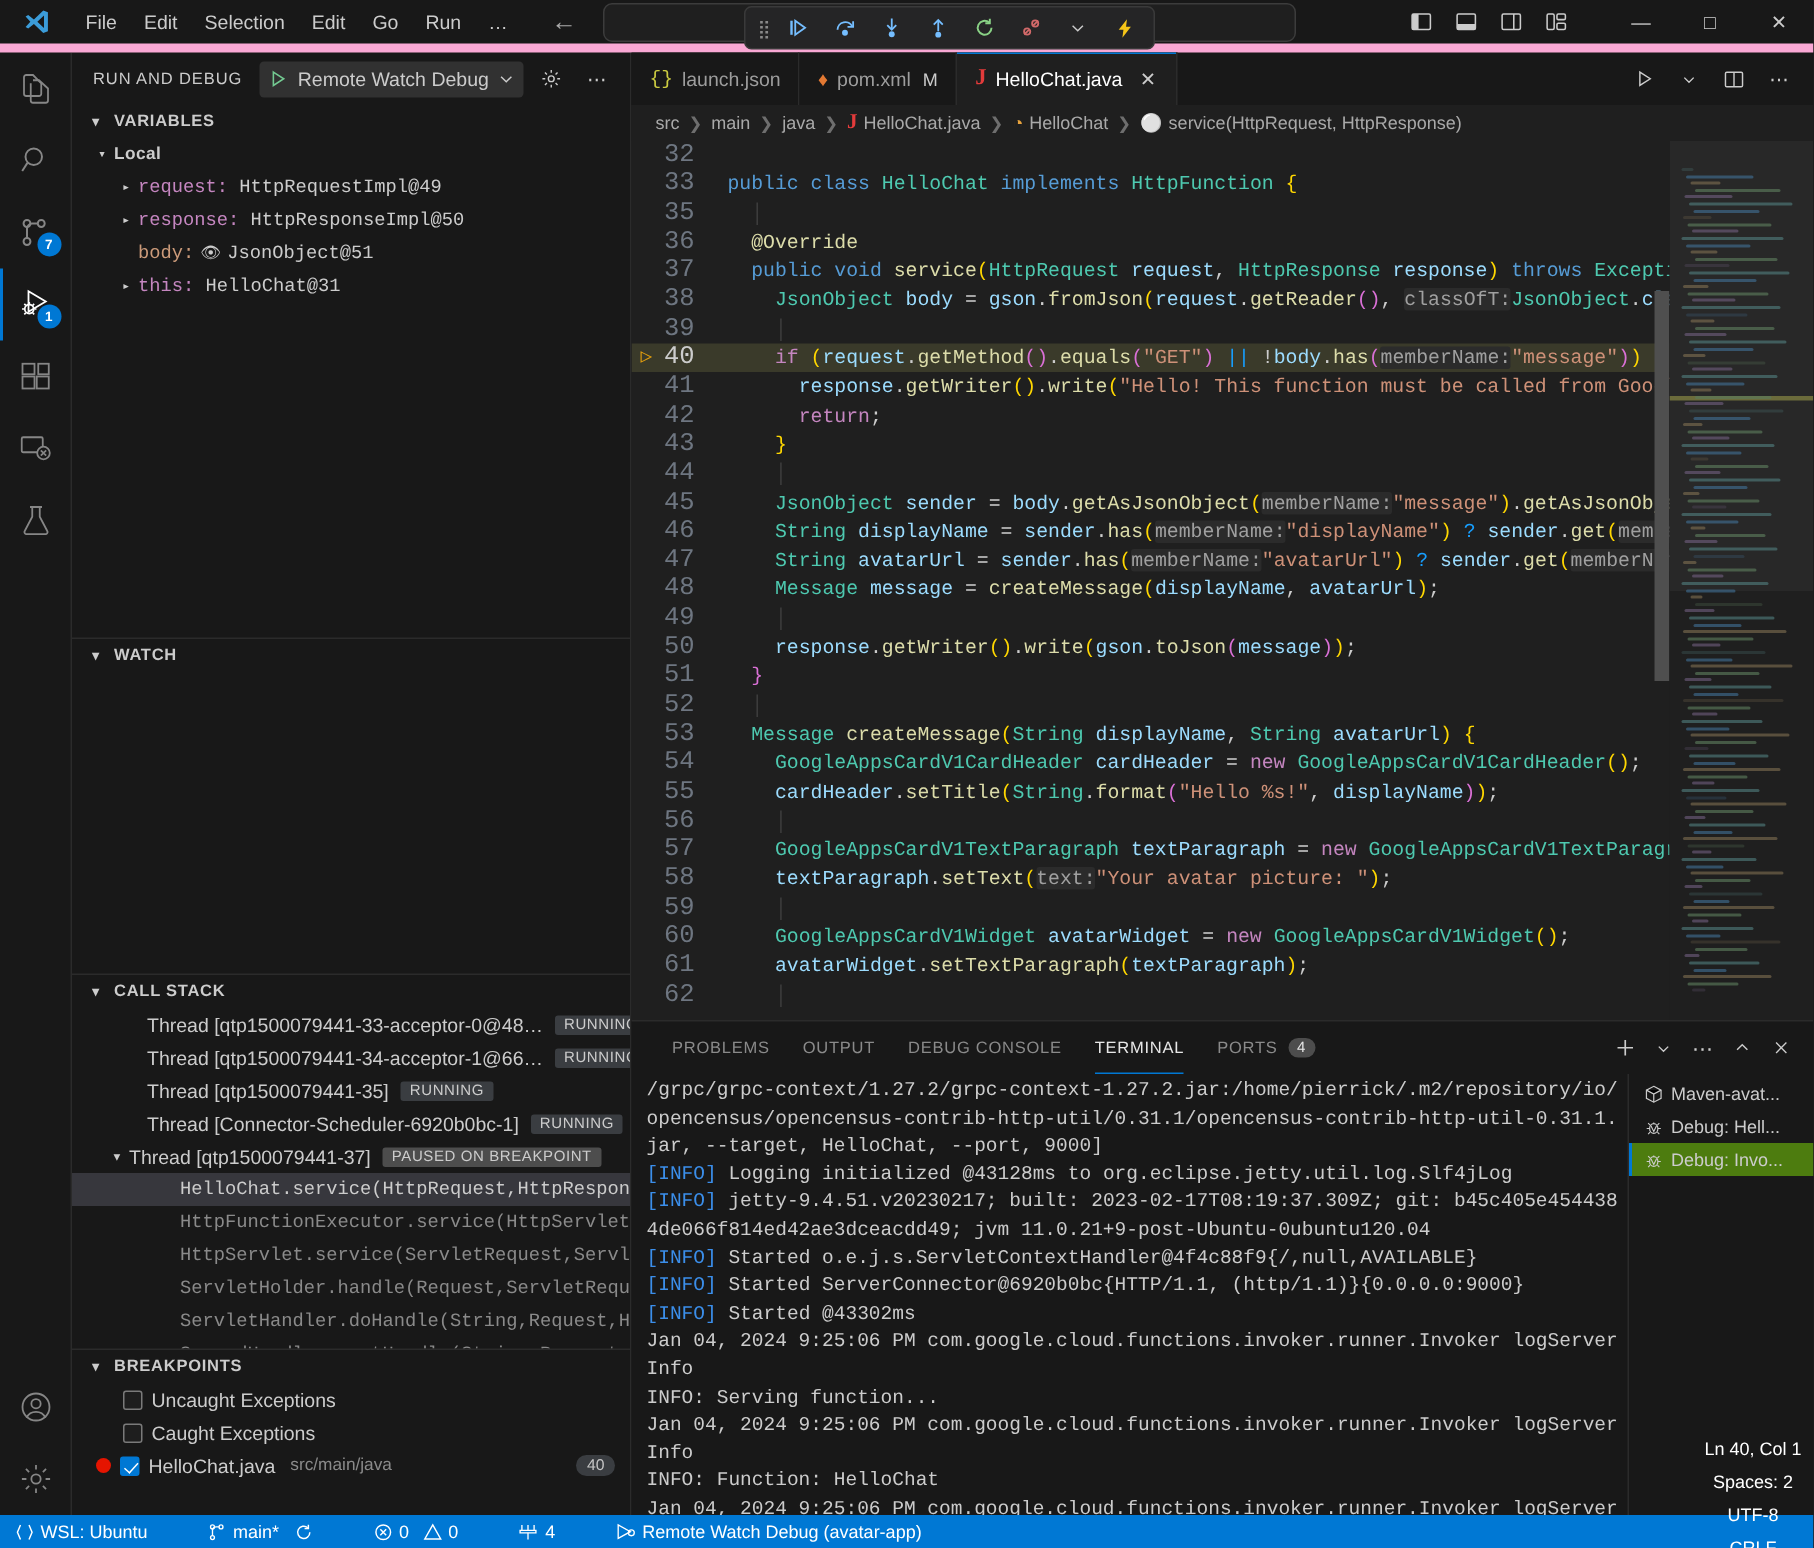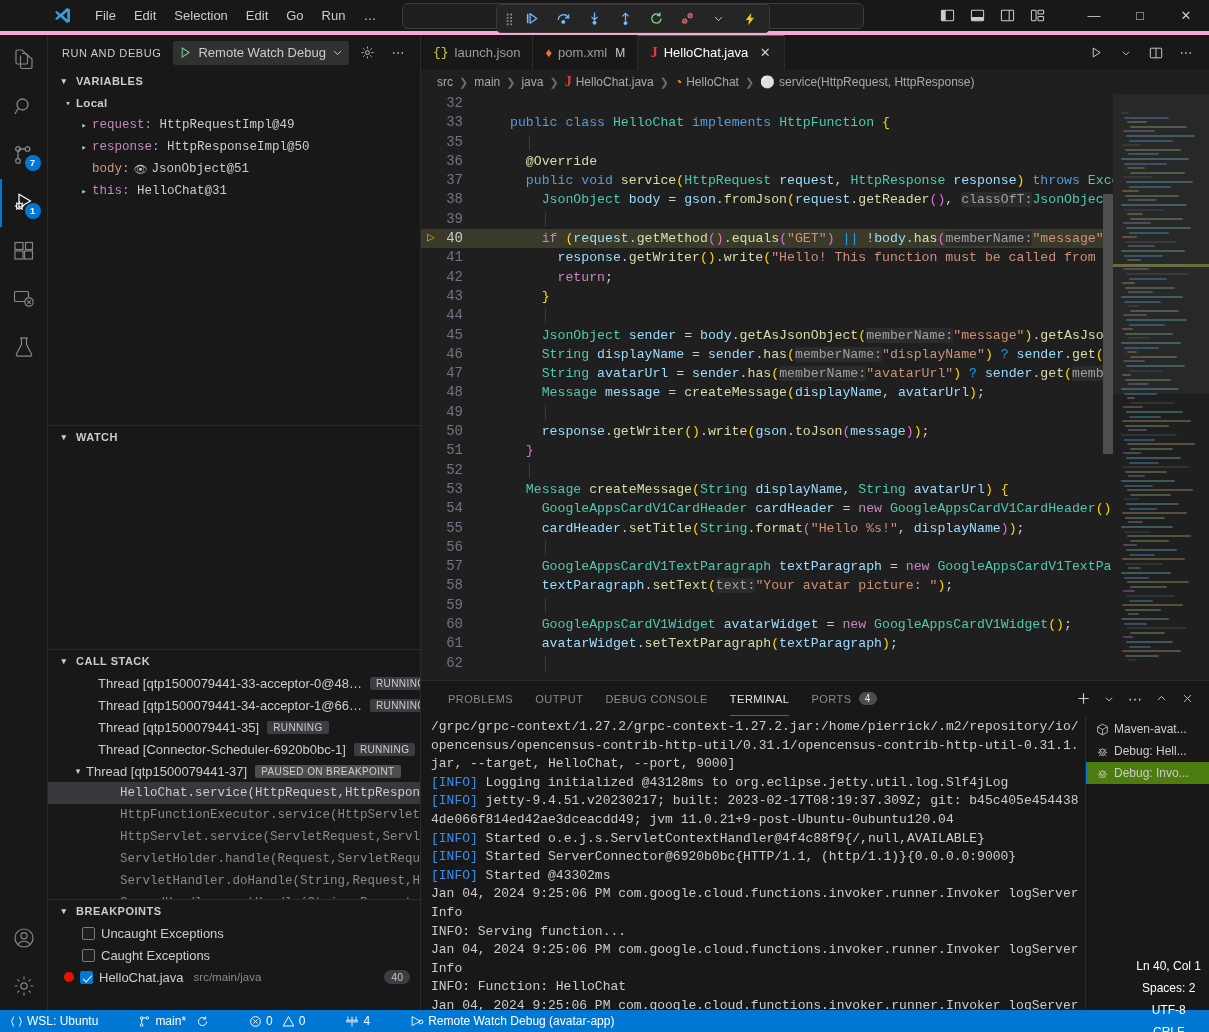--- a/index.html
+++ b/index.html
@@ -9,21 +9,21 @@
     font-family: "Liberation Sans", sans-serif;
     font-size: 13px;
     color: #cccccc;
     overflow: hidden;
   }
   .app { position: relative; width: 1209px; height: 1032px; display: flex; flex-direction: column; }
 
   
   .titlebar {
     height: 35px; background: #181818; display: flex; align-items: center;
-    border-bottom: 4px solid #f9a8d4; flex: 0 0 35px; position: relative; padding-left: 38px;
+    border-bottom: 6px solid #f9a8d4; flex: 0 0 35px; position: relative;
   }
   .vscode-logo { width: 48px; display: flex; align-items: center; justify-content: center; }
   .menu { display: flex; align-items: center; gap: 0px; }
   .menu-item {
     padding: 4px 9px; font-size: 13px; color: #cccccc; cursor: default; border-radius: 3px;
   }
   .nav-arrows { display: flex; align-items: center; gap: 14px; margin-left: 20px; }
   .nav-arrow { font-size: 17px; color: #a9a9a9; line-height: 1; }
   .nav-arrow.dim { color: #5a5a5a; }
   .cmdcenter {
@@ -147,27 +147,27 @@
 
   .editorwrap { flex: 1 1 auto; display: flex; min-height: 0; position: relative; overflow: hidden; }
   .codepane {
     flex: 1 1 auto; position: relative; overflow: hidden;
     font-family: "Liberation Mono", monospace; font-size: 13.2px; line-height: 19.3px;
   }
   .coderow { display: flex; height: 19.3px; white-space: pre; position: relative; }
   .coderow.current { background: #3a3a2a; }
   .gutter {
     width: 56px; flex: 0 0 56px; text-align: right; padding-right: 14px; color: #6e7681;
-    font-size: 14px; position: relative; font-family: Liberation Mono, monospace;
+    font-size: 17px; position: relative; font-family: Liberation Mono, monospace;
   }
   .coderow.current .gutter { color: #cccccc; }
   .bp-arrow {
     position: absolute; left: 6px; top: 2px; width: 13px; height: 14px; color: #e5a00d; font-size: 13px; line-height: 14px;
   }
-  .codetext { padding-left: 8px; margin-left: 25px; }
+  .codetext { padding-left: 8px; }
   .indent-guide { color: #404040; }
   
   .kw { color: #569cd6; }
   .kw2 { color: #c586c0; }
   .typ { color: #4ec9b0; }
   .fn { color: #dcdcaa; }
   .str { color: #ce9178; }
   .var2 { color: #9cdcfe; }
   .punct { color: #cccccc; }
   .br1 { color: #ffd700; }

